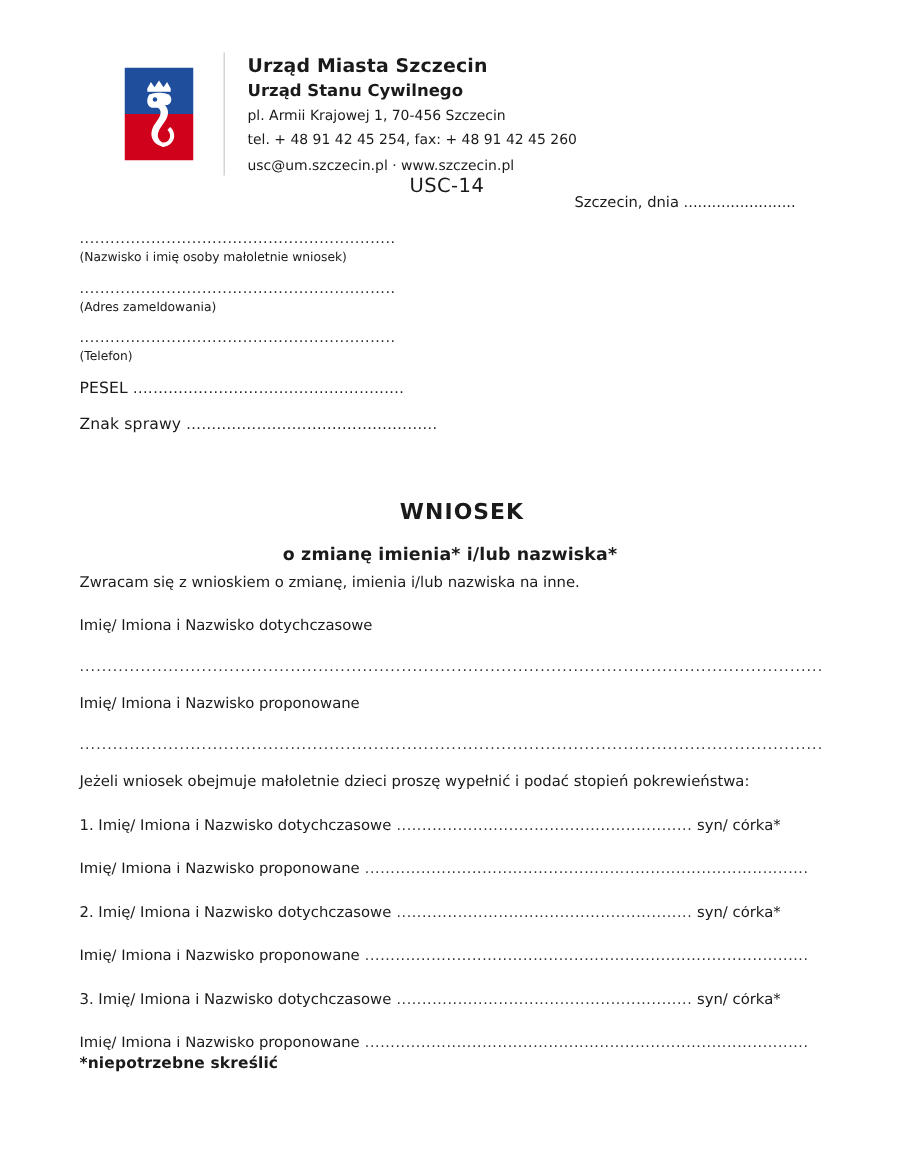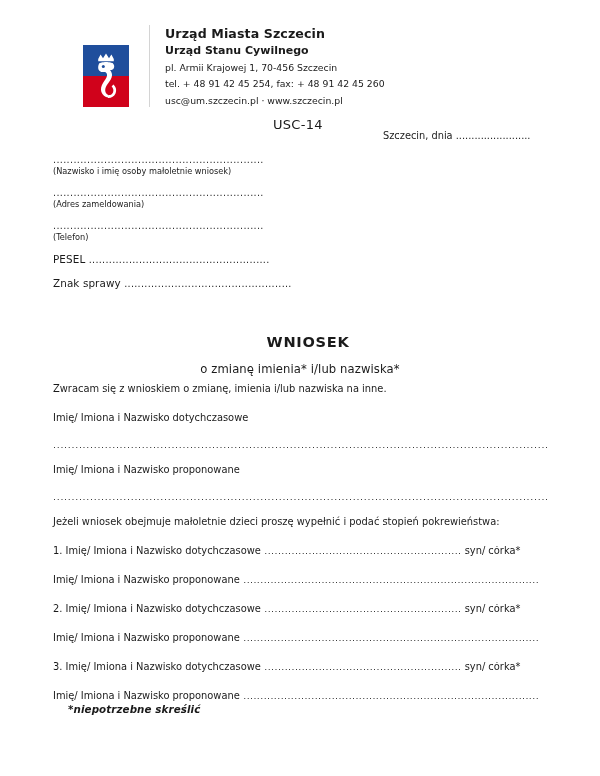--- a/index.html
+++ b/index.html
@@ -21,23 +21,23 @@
     width: 600px;
     height: 776px;
     padding: 0;
     box-sizing: border-box;
   }
 
   
   .letterhead {
     position: absolute;
     left: 53px;
-    top: 25px;
+    top: 35px;
     display: flex;
-    align-items: flex-end;
+    align-items: center;
     padding-left: 30px;
   }
   .crest {
     width: 46px;
     height: 62px;
     position: relative;
     flex: 0 0 auto;
   }
   .crest svg { display: block; width: 46px; height: 62px; }
 
@@ -134,21 +134,21 @@
     letter-spacing: 0.7px;
     padding-left: 16px;
   }
   .doc-subtitle {
     position: absolute;
     left: 0;
     right: 0;
     top: 362px;
     text-align: center;
     font-size: 11.6px;
-    font-weight: normal;
+    font-weight: bold;
     letter-spacing: 0.1px;
   }
 
   
   .body-block {
     position: absolute;
     left: 53px;
     top: 384px;
     width: 496px;
   }
@@ -179,26 +179,25 @@
   }
   .childline .dots {
     letter-spacing: 0.42px;
     font-size: 9.4px;
     color: #303030;
   }
 
   
   .footnote {
     position: absolute;
-    left: 68px;
+    left: 53px;
     top: 703px;
     font-size: 10.3px;
     font-weight: bold;
     letter-spacing: 0.1px;
-    font-style: italic;
   }
 </style>
 </head>
 <body>
 
 <div class="page">
 
   <div class="letterhead">
 
     <div class="crest">

